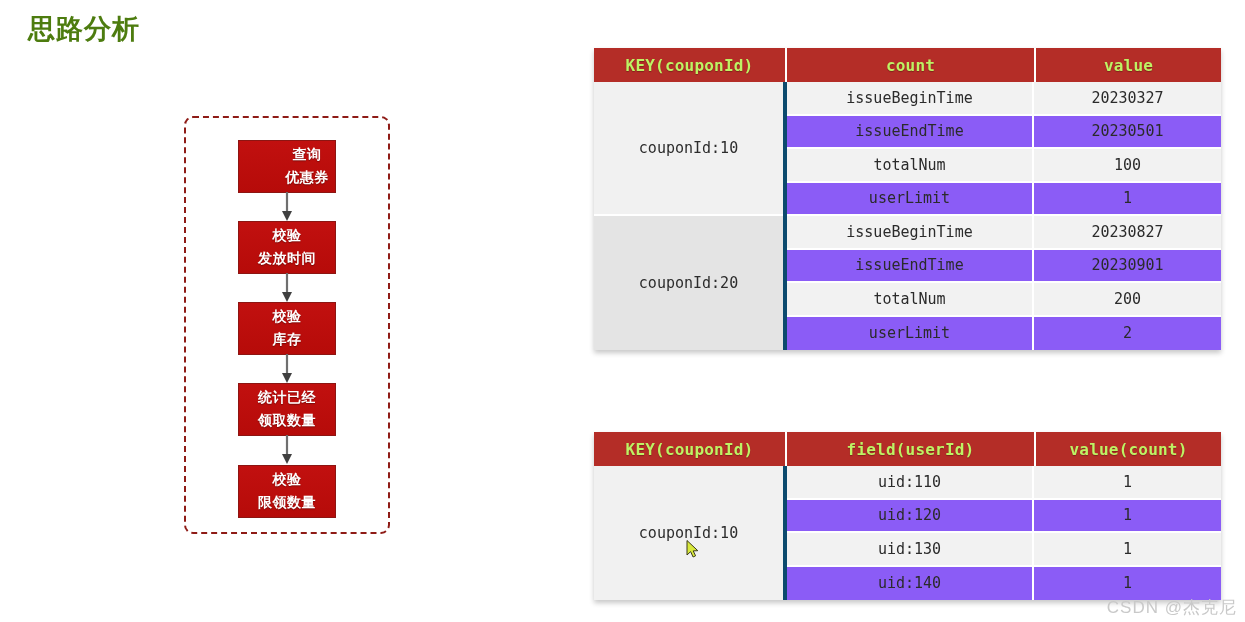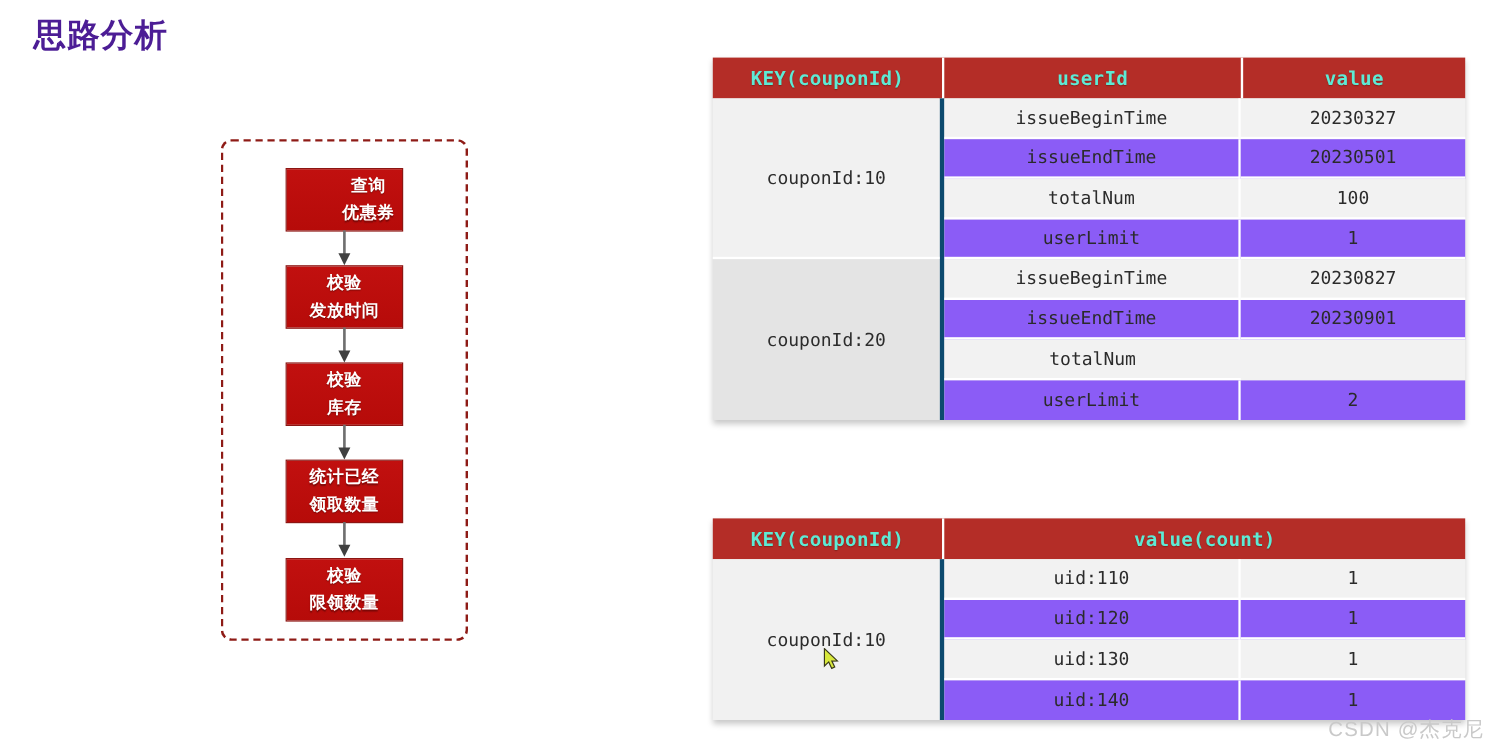--- a/index.html
+++ b/index.html
@@ -15,21 +15,21 @@
     font-family: "Liberation Sans", "DejaVu Sans", sans-serif;
   }
 
   
   #page-title {
     position: absolute;
     left: 28px;
     top: 12px;
     font-size: 27px;
     font-weight: bold;
-    color: #4c1d95;
+    color: #4d7c0f;
     letter-spacing: 1px;
     line-height: 34px;
     white-space: nowrap;
   }
 
   
   #flowchart {
     position: absolute;
     left: 184px;
     top: 116px;
@@ -74,21 +74,21 @@
     box-shadow: 0 3px 5px rgba(0,0,0,0.22);
     font-family: "DejaVu Sans Mono", "Liberation Mono", monospace;
     box-sizing: border-box;
   }
   .rt-header {
     display: flex;
     height: 34px;
   }
   .rt-header .hcell {
     background: #b42d27;
-    color: #5eead4;
+    color: #bef264;
     font-size: 16px;
     font-weight: bold;
     display: flex;
     align-items: center;
     justify-content: center;
     box-sizing: border-box;
     border-right: 2px solid #ffffff;
     letter-spacing: 0.2px;
     text-shadow: 0 1px 1px rgba(0,0,0,0.28);
   }
@@ -206,21 +206,21 @@
   <div class="flow-node" style="top:347px;">
     <span class="ln">校验</span>
     <span class="ln">限领数量</span>
   </div>
 </div>
 
 <div class="redis-table" id="table-coupon-hash" style="left:594px; top:48px; width:627px;">
 
   <div class="rt-header">
     <div class="hcell" style="width:193px;">KEY(couponId)</div>
-    <div class="hcell" style="width:249px;">userId</div>
+    <div class="hcell" style="width:249px;">count</div>
     <div class="hcell" style="flex:1 1 auto;">value</div>
   </div>
 
   <div class="rt-body">
     <div class="rt-keycol" style="width:193px;">
       <div class="rt-keygroup shade-a" style="height:134px;">couponId:10</div>
       <div class="rt-keygroup shade-b" style="height:134px;">couponId:20</div>
     </div>
 
     <div class="rt-rows">
@@ -243,33 +243,35 @@
       <div class="rt-row odd">
         <div class="cell" style="width:247px;">issueBeginTime</div>
         <div class="cell" style="flex:1 1 auto;">20230827</div>
       </div>
       <div class="rt-row even">
         <div class="cell" style="width:247px;">issueEndTime</div>
         <div class="cell" style="flex:1 1 auto;">20230901</div>
       </div>
       <div class="rt-row odd">
         <div class="cell" style="width:247px;">totalNum</div>
+        <div class="cell" style="flex:1 1 auto;">200</div>
       </div>
       <div class="rt-row even">
         <div class="cell" style="width:247px;">userLimit</div>
         <div class="cell" style="flex:1 1 auto;">2</div>
       </div>
     </div>
   </div>
 </div>
 
 <div class="redis-table" id="table-user-claim" style="left:594px; top:432px; width:627px;">
 
   <div class="rt-header">
     <div class="hcell" style="width:193px;">KEY(couponId)</div>
+    <div class="hcell" style="width:249px;">field(userId)</div>
     <div class="hcell" style="flex:1 1 auto;">value(count)</div>
   </div>
 
   <div class="rt-body">
     <div class="rt-keycol" style="width:193px;">
       <div class="rt-keygroup shade-a" style="height:134px;">couponId:10</div>
     </div>
 
     <div class="rt-rows">
       <div class="rt-row odd">

